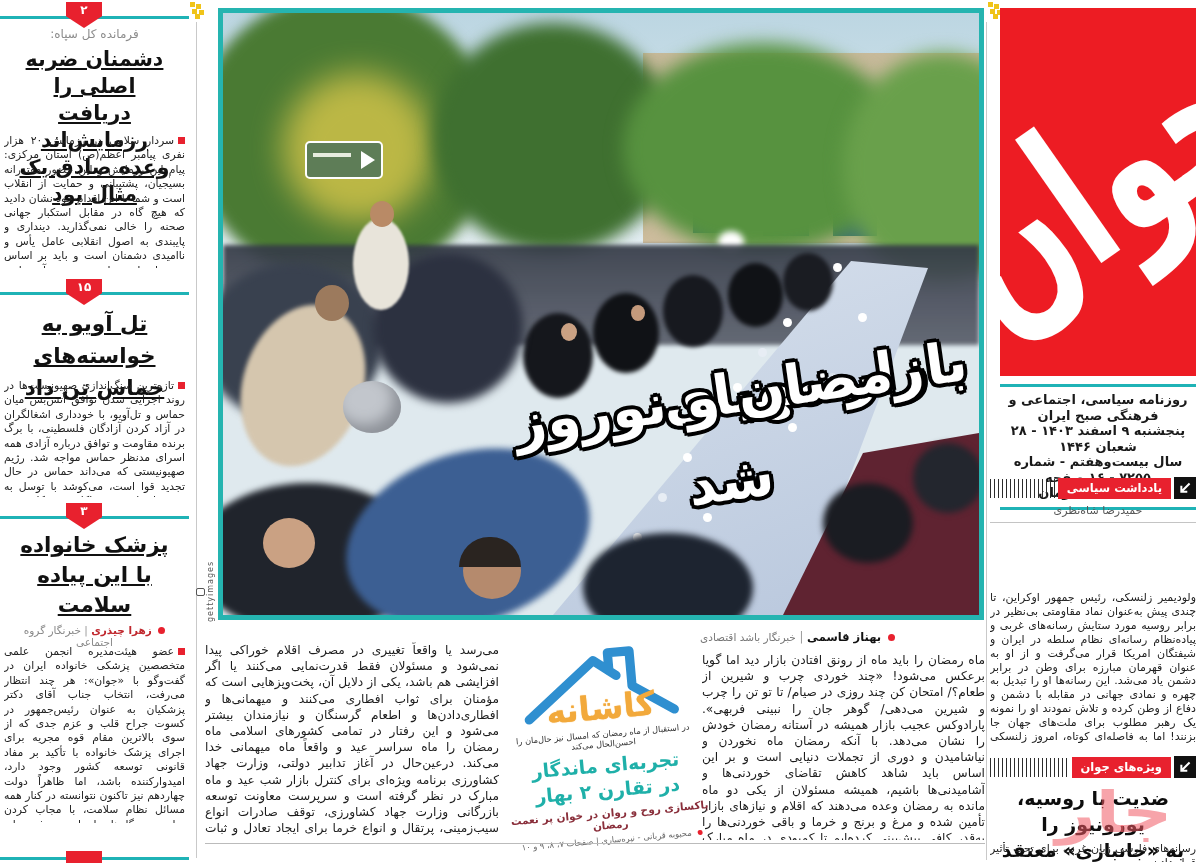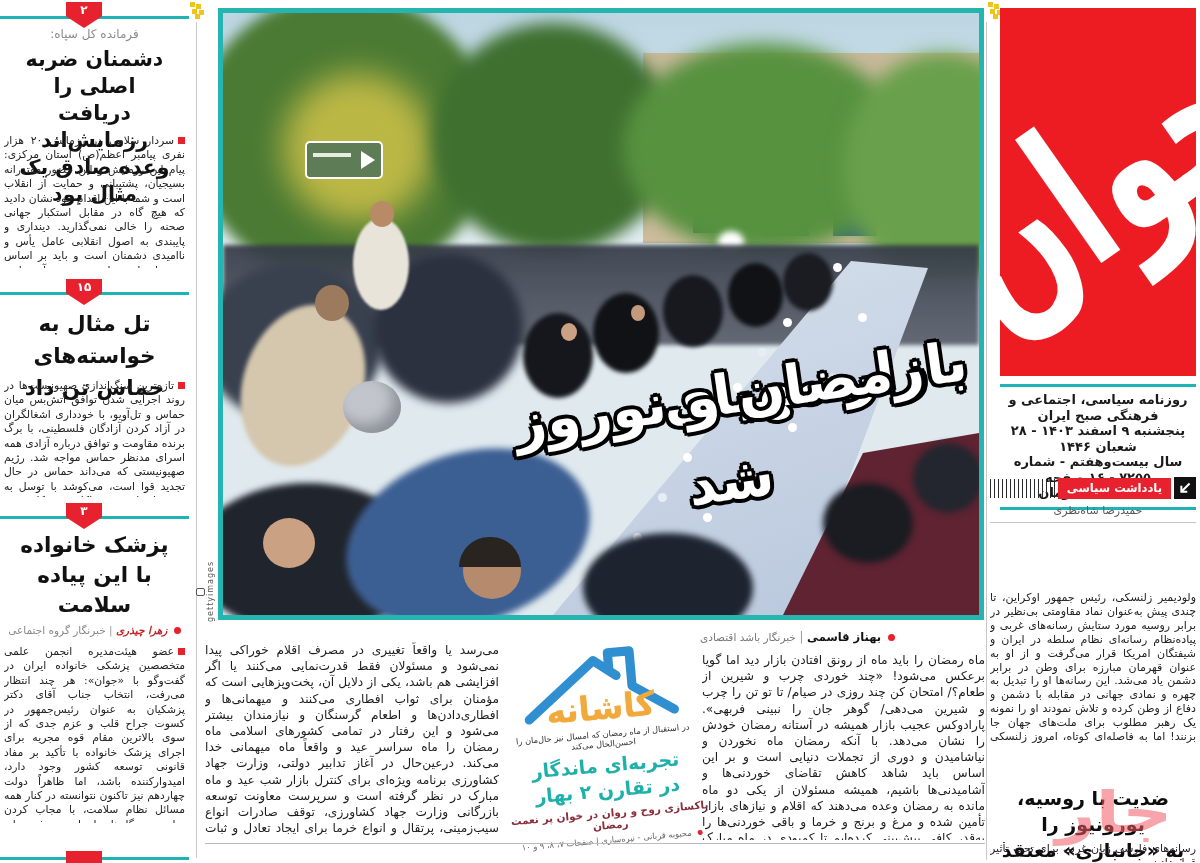--- a/index.html
+++ b/index.html
@@ -8,21 +8,21 @@
         font-family:"DejaVu Sans",sans-serif;direction:rtl;}
   .abs{position:absolute;}
   .vline{position:absolute;width:1px;background:#c9c9c9;}
   .hair{position:absolute;height:1px;background:#c4c4c4;}
   
   .sb-line{position:absolute;left:0;width:189px;height:3px;background:#1fb3b6;}
   .tab{position:absolute;width:36px;height:26px;background:#e8212e;
        clip-path:polygon(0 0,100% 0,100% 55%,50% 100%,0 55%);
        color:#fff;font-size:12px;font-weight:bold;text-align:center;line-height:16px;z-index:3;}
   .kicker{color:#8c8c8c;font-size:12px;text-align:center;}
-  .sb-h{font-weight:bold;color:#111;text-align:center;}
+  .sb-h{font-weight:bold;color:#111;text-align:center;text-decoration:underline;}
   .sb-body{font-size:10.8px;line-height:14.4px;text-align:justify;color:#222;overflow:hidden;}
   .sqbullet{display:inline-block;width:7px;height:7px;background:#e8212e;margin-left:4px;}
   .dotbullet{display:inline-block;width:7px;height:7px;border-radius:50%;background:#e8212e;margin-left:3px;}
   
   .logo-box{position:absolute;left:1000px;top:8px;width:196px;height:368px;background:#ed1c23;overflow:hidden;}
   .logo-word{position:absolute;left:-102px;top:96px;width:400px;text-align:center;color:#fff;
              font-size:132px;font-weight:bold;transform:rotate(-35deg) scaleY(1.5);}
   .info{position:absolute;left:1000px;top:384px;width:196px;border-top:3px solid #1fb3b6;
         border-bottom:3px solid #1fb3b6;padding:5px 1px 6px;}
   .info div{font-size:13px;font-weight:bold;line-height:15.5px;text-align:center;color:#1a1a1a;}
@@ -87,37 +87,37 @@
     <span style="display:block">وعده صادق یک مثال بود</span>
   </div>
   <div class="abs sb-body" style="left:4px;top:134px;width:181px;height:134px;">
     <span class="sqbullet"></span><span>سردار سلامی در رزمایش ۲۰ هزار نفری پیامبر اعظم(ص) استان مرکزی: پیام این رزمایش و این حضور مقتدرانه بسیجیان، پشتیبانی و حمایت از انقلاب است و شما با این اقدام خود نشان دادید که هیچ گاه در مقابل استکبار جهانی صحنه را خالی نمی‌گذارید. دینداری و پایبندی به اصول انقلابی عامل یأس و ناامیدی دشمنان است و باید بر اساس همین اصول و مبانی مقدس به آینده امید داشته باشیم و با تمام وجود مقابل دشمنان ایستادگی کنیم</span>
   </div>
 
   <div class="sb-line" style="top:292px;"></div>
   <div class="tab" style="left:66px;top:279px;">۱۵</div>
 
   <div class="abs sb-h" style="left:1px;top:308px;width:187px;font-size:21.5px;line-height:32px;">
-    <span style="display:block">تل مثال به خواسته‌های</span>
+    <span style="display:block">تل آویو به خواسته‌های</span>
     <span style="display:block">حماس تن داد</span>
   </div>
   <div class="abs sb-body" style="left:4px;top:379px;width:181px;height:118px;">
     <span class="sqbullet"></span><span>تازه‌ترین سنگ‌اندازی صهیونیست‌ها در روند اجرایی شدن توافق آتش‌بس میان حماس و تل‌آویو، با خودداری اشغالگران در آزاد کردن آزادگان فلسطینی، با برگ برنده مقاومت و توافق درباره آزادی همه اسرای مدنظر حماس مواجه شد. رژیم صهیونیستی که می‌داند حماس در حال تجدید قوا است، می‌کوشد با توسل به ترفندهای اینچنینی، ناکامی تحرکات خود را پس از ۷ اکتبر، کوچک جلوه دهد</span>
   </div>
 
   <div class="sb-line" style="top:516px;"></div>
   <div class="tab" style="left:66px;top:503px;">۳</div>
 
   <div class="abs sb-h" style="left:1px;top:530px;width:187px;font-size:21.5px;line-height:30px;">
     <span style="display:block">پزشک خانواده</span>
     <span style="display:block">با این پیاده سلامت</span>
   </div>
   <div class="abs" style="left:4px;top:624px;width:181px;text-align:center;font-size:10.5px;">
     <span class="dotbullet"></span>
-    <span style="color:#c0272d;font-weight:bold;font-style:italic;">زهرا چیذری</span>
+    <span style="color:#c0272d;font-weight:bold;">زهرا چیذری</span>
     <span style="color:#999;">|</span>
     <span style="color:#888;">خبرنگار گروه اجتماعی</span>
   </div>
   <div class="abs sb-body" style="left:4px;top:645px;width:181px;height:178px;">
     <span class="sqbullet"></span><span>عضو هیئت‌مدیره انجمن علمی متخصصین پزشکی خانواده ایران در گفت‌وگو با «جوان»: هر چند انتظار می‌رفت، انتخاب جناب آقای دکتر پزشکیان به عنوان رئیس‌جمهور در کسوت جراح قلب و عزم جدی که از سوی بالاترین مقام قوه مجریه برای اجرای پزشک خانواده با تأکید بر مفاد قانونی توسعه کشور وجود دارد، امیدوارکننده باشد، اما ظاهراً دولت چهاردهم نیز تاکنون نتوانسته در کنار همه مسائل نظام سلامت، با مجاب کردن تمامی دستگاه‌های اجرایی و رفع موانع موجود و همکاری و هماهنگی‌های آنها و تشکیل تیم منسجم، این طرح ملی را عملی کند. حتماً نیاز به زمان بیشتری دارد که شاید به عمر این دولت هم نرسد</span>
   </div>
 
   <div class="sb-line" style="top:857px;"></div>
   <div class="tab" style="left:66px;top:851px;"></div>
 
@@ -210,20 +210,28 @@
     </svg>
     <div class="redtag">یادداشت سیاسی</div>
     <div class="barcode"></div>
   </div>
   <div class="rc-by" style="top:504px;">حمیدرضا شاه‌نظری</div>
   <div class="hair" style="left:990px;top:522px;width:206px;"></div>
   <div class="rc-body" style="top:591px;height:152px;">
     <span>ولودیمیر زلنسکی، رئیس جمهور اوکراین، تا چندی پیش به‌عنوان نماد مقاومتی بی‌نظیر در برابر روسیه مورد ستایش رسانه‌های غربی و پیاده‌نظام رسانه‌ای نظام سلطه در ایران و شیفتگان امریکا قرار می‌گرفت و از او به عنوان قهرمان مبارزه برای وطن در برابر دشمن یاد می‌شد. این رسانه‌ها او را تبدیل به چهره و نمادی جهانی در مقابله با دشمن و دفاع از وطن کرده و تلاش نمودند او را نمونه یک رهبر مطلوب برای ملت‌های جهان جا بزنند! اما به فاصله‌ای کوتاه، امروز زلنسکی به مهره‌ای سوخته در بازی پیچیده قدرت‌های بزرگ تبدیل شده است | </span>
   </div>
 
+  <div class="tagrow" style="top:756px;">
+    <svg class="cornericon" viewBox="0 0 24 24">
+      <rect width="24" height="24" fill="#111"></rect>
+      <path d="M17 7 L8 16 M8 9.5 L8 16 L14.5 16" stroke="#fff" stroke-width="2.2" fill="none"></path>
+    </svg>
+    <div class="redtag">ویژه‌های جوان</div>
+    <div class="barcode"></div>
+  </div>
   <div class="rc-h" style="top:785px;font-size:19px;line-height:26px;">
     <span style="display:block">ضدیت با روسیه، یورونیوز را</span>
     <span style="display:block">به «جانبازی» معتقد کرد!</span>
   </div>
   <div class="rc-body" style="top:842px;height:20px;">
     <span>رسانه‌های فارسی زبان غربی برای تحت تأثیر قرار دادن</span>
   </div>
   <div class="wm">جار</div>
 
   <div class="ms-by">

